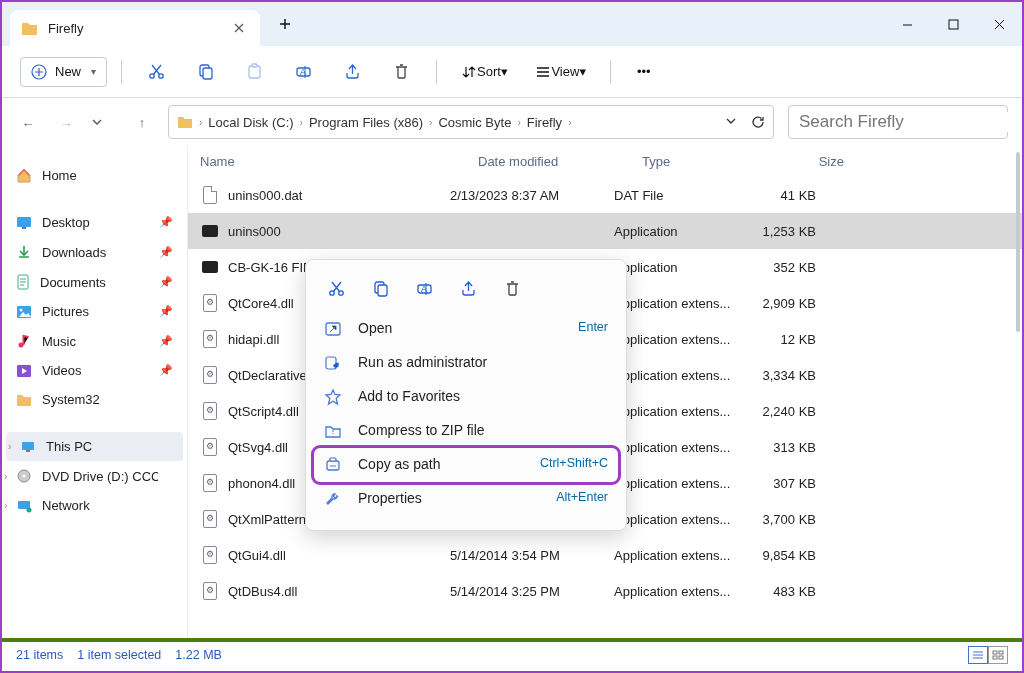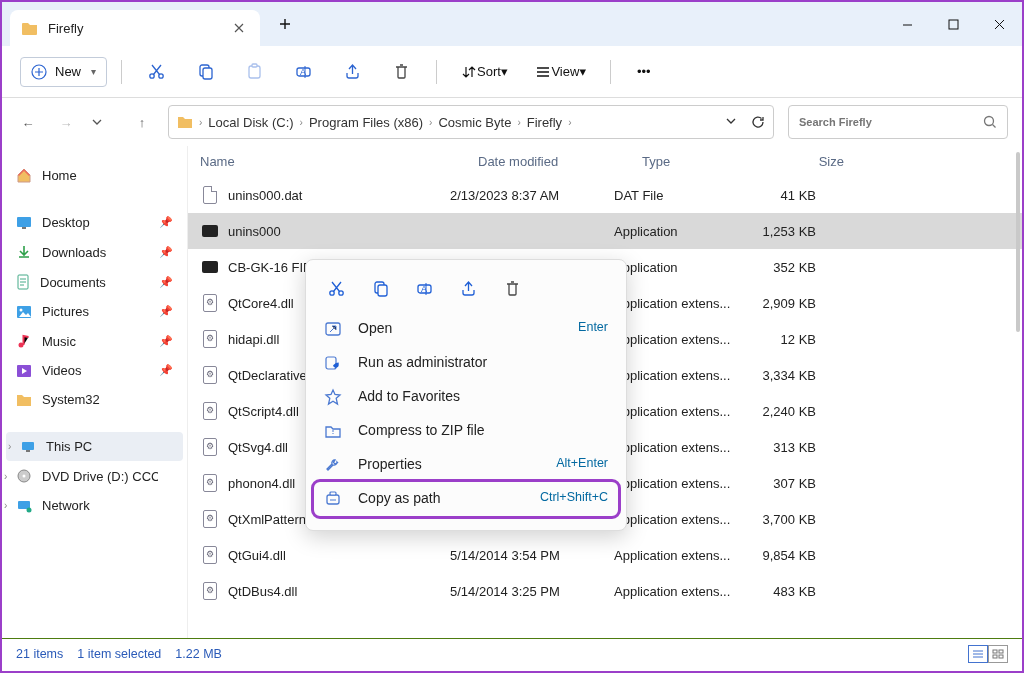--- a/index.html
+++ b/index.html
@@ -18,21 +18,21 @@
 .tb-icon { color: #2c64d1; padding: 8px 12px; display: inline-flex; }
 .tb-sep { width: 1px; height: 24px; background: #ccc; margin: 0 6px; }
 .tb-text { color: #111; display: inline-flex; align-items: center; gap: 0; padding: 6px 10px; }
 .nav-row { height: 48px; display: flex; align-items: center; padding: 0 14px; gap: 14px; }
 .nav-arrow { color: #555; width: 24px; text-align: center; }
 .nav-arrow.disabled { color: #bbb; }
 .bc-row { flex: 1; border: 1px solid #ccc; border-radius: 4px; height: 34px; display: flex; align-items: center; padding: 0 8px; gap: 6px; color: #333; }
 .bc-row .sep { color: #888; font-size: 10px; }
 .bc-controls { margin-left: auto; display: flex; gap: 14px; color: #333; }
 .search-box { width: 220px; border: 1px solid #ccc; border-radius: 4px; height: 34px; display: flex; align-items: center; padding: 0 10px; gap: 8px; color: #777; }
-.search-box input { border: none; outline: none; flex: 1; font-size: 11px; color: #4d7c0f; font-weight: bold; }
+.search-box input { border: none; outline: none; flex: 1; font-size: 17px; color: #4d7c0f; }
 .body-area { display: flex; height: 492px; }
 .sidebar { width: 186px; border-right: 1px solid #eee; padding-top: 14px; }
 .side-item { display: flex; align-items: center; gap: 10px; padding: 7px 14px; color: #222; position: relative; }
 .side-item.selected { background: #eaeef4; border-radius: 4px; margin: 0 4px; }
 .side-item .pin { margin-left: auto; color: #777; font-size: 11px; }
 .side-item .exp { position: absolute; left: 2px; color: #888; font-size: 10px; }
 .side-gap { height: 18px; }
 .main { flex: 1; overflow: auto; position: relative; }
 .headers { display: flex; color: #5a6a85; padding: 8px 0 8px 12px; }
 .col-name { width: 278px; }
@@ -40,21 +40,21 @@
 .col-type { width: 130px; }
 .col-size { width: 88px; text-align: right; padding-right: 16px; }
 .row { display: flex; align-items: center; height: 36px; padding-left: 12px; }
 .row.selected { background: #d9d9d9; }
 .row .file-icon { width: 20px; height: 18px; margin-right: 8px; display: inline-flex; align-items: center; justify-content: center; }
 .row .rn { width: 250px; display: flex; align-items: center; }
 .row .rd { width: 164px; color: #222; }
 .row .rt { width: 130px; color: #222; }
 .row .rs { width: 88px; text-align: right; padding-right: 16px; color: #222; }
 .scrollbar { position: absolute; right: 2px; top: 6px; width: 4px; height: 180px; background: #c9c9c9; border-radius: 2px; }
-.status { border-top: 1px solid #4d7c0f; height: 30px; display: flex; align-items: center; padding: 8px 14px; gap: 14px; color: #2a5ab8; font-size: 12.5px; }
+.status { border-top: 4px solid #4d7c0f; height: 30px; display: flex; align-items: center; padding: 8px 14px; gap: 14px; color: #2a5ab8; font-size: 12.5px; }
 .status .spacer { flex: 1; }
 .view-toggle { display: flex; gap: 0; }
 .view-toggle div { width: 20px; height: 18px; border: 1px solid #999; display: inline-flex; align-items: center; justify-content: center; color: #4373cf; }
 
 .context-menu { position: absolute; left: 303px; top: 257px; width: 322px; background: #fcfcfc; border: 1px solid #ddd; border-radius: 8px; box-shadow: 0 6px 22px rgba(0,0,0,0.18); padding: 8px 8px; z-index: 10; }
 .cm-quick { display: flex; gap: 16px; padding: 6px 8px 10px 8px; }
 .cm-quick div { width: 28px; height: 28px; display: flex; align-items: center; justify-content: center; color: #1f5fd6; }
 .cm-item { display: flex; gap: 14px; padding: 8px 10px; border-radius: 6px; color: #222; }
 .cm-item .cm-icon { width: 20px; color: #4b79d1; text-align: center; }
 .cm-item .cm-label { flex: 1; font-size: 14px; }
@@ -543,35 +543,35 @@
       <div class="cm-item">
         <span class="cm-icon">
           <svg width="18" height="18" viewBox="0 0 18 18">
             <path fill="none" stroke="#4b79d1" stroke-width="1.3" d="M2 5h5l2 2h7v8H2z"></path>
             <path stroke="#4b79d1" d="M9 8v2M9 11v1"></path>
           </svg>
         </span>
         <span class="cm-label">Compress to ZIP file</span>
         <span class="cm-shortcut"></span>
       </div>
-      <div class="cm-item">
-        <span class="cm-icon">
-          <svg width="18" height="18" viewBox="0 0 18 18">
-            <path fill="none" stroke="#4b79d1" stroke-width="1.3" d="M13 6a3 3 0 0 1-4 3L4 14l-1-1 5-5a3 3 0 0 1 3-4l-1.5 2.5L11 8l2.5-1.5z"></path>
-          </svg>
-        </span>
-        <span class="cm-label">Properties</span>
-        <span class="cm-shortcut">Alt+Enter</span>
-      </div>
       <div class="cm-item highlighted">
         <span class="cm-icon">
           <svg width="18" height="18" viewBox="0 0 18 18">
             <rect x="3" y="5" width="12" height="9" rx="2" fill="none" stroke="#4b79d1" stroke-width="1.3"></rect>
             <rect x="6" y="2" width="6" height="3" rx="1" fill="#fcfcfc" stroke="#4b79d1" stroke-width="1.2"></rect>
             <path stroke="#4b79d1" d="M6 10h6"></path>
           </svg>
         </span>
         <span class="cm-label">Copy as path</span>
         <span class="cm-shortcut">Ctrl+Shift+C</span>
       </div>
+      <div class="cm-item">
+        <span class="cm-icon">
+          <svg width="18" height="18" viewBox="0 0 18 18">
+            <path fill="none" stroke="#4b79d1" stroke-width="1.3" d="M13 6a3 3 0 0 1-4 3L4 14l-1-1 5-5a3 3 0 0 1 3-4l-1.5 2.5L11 8l2.5-1.5z"></path>
+          </svg>
+        </span>
+        <span class="cm-label">Properties</span>
+        <span class="cm-shortcut">Alt+Enter</span>
+      </div>
       <div style="height: 6px;"></div>
     </div>
 </div>
 
 </body></html>

